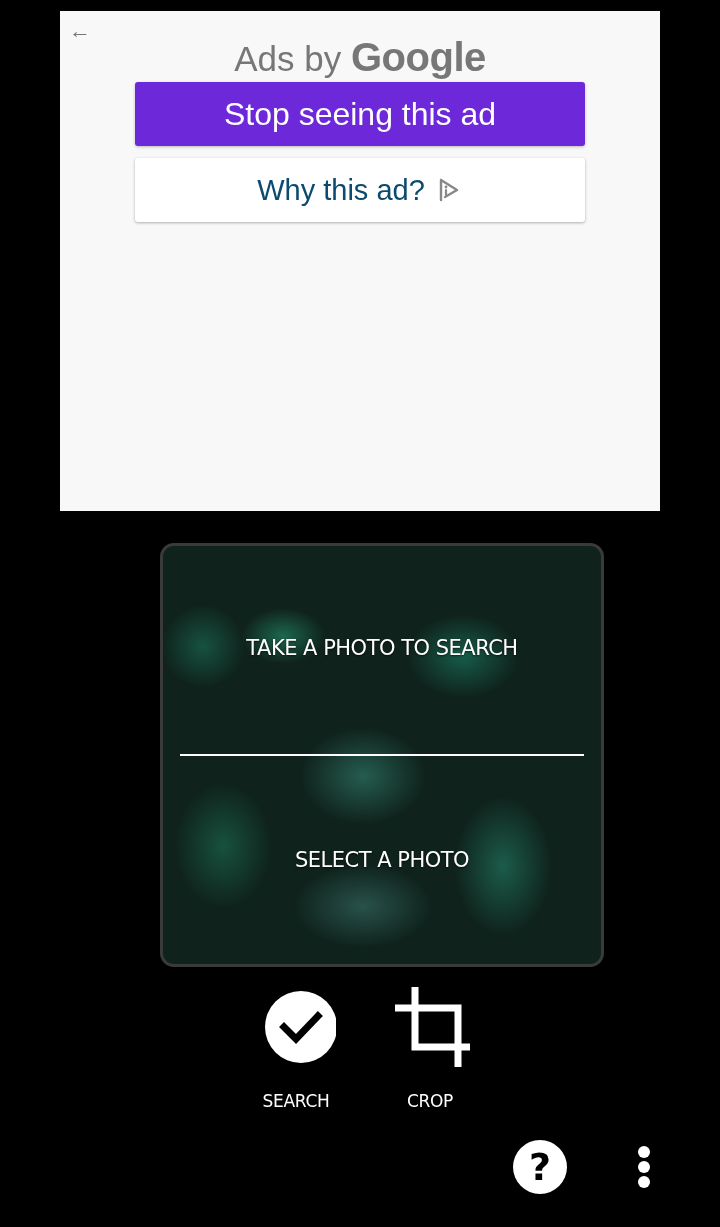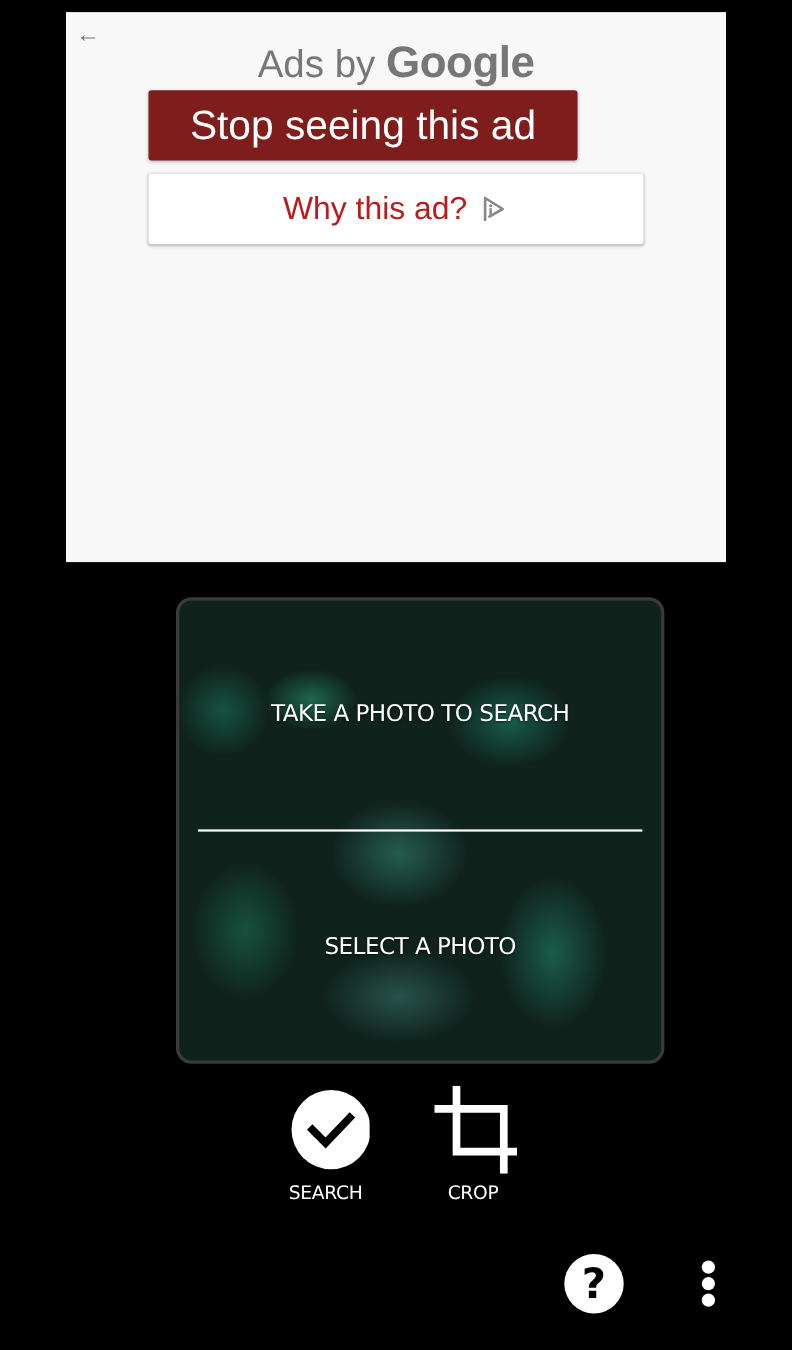--- a/index.html
+++ b/index.html
@@ -13,28 +13,28 @@
     .ad-back {
       position: absolute; left: 8px; top: 8px; width: 24px; height: 24px;
       color: #777; font-size: 22px; line-height: 24px; text-align: center; cursor: pointer;
     }
     .ad-title {
       position: absolute; left: 0; right: 0; top: 12px; text-align: center;
       color: #777; font-size: 35px; line-height: 44px; margin-top: 12px;
     }
     .ad-title .brand { font-size: 40px; font-weight: bold; letter-spacing: -0.5px; }
     .btn-stop {
-      position: absolute; left: 75px; top: 71px; width: 390px; height: 64px;
-      background: #7f1d1d; color: #fff; border-radius: 3px; border: none;
-      font-family: "Liberation Sans", sans-serif; font-size: 37px;
+      position: absolute; left: 75px; top: 71px; width: 450px; height: 64px;
+      background: #6d28d9; color: #fff; border-radius: 3px; border: none;
+      font-family: "Liberation Sans", sans-serif; font-size: 32px;
       box-shadow: 0 1px 3px rgba(0,0,0,0.25); cursor: pointer;
     }
     .btn-why {
       position: absolute; left: 75px; top: 147px; width: 450px; height: 64px;
-      background: #fff; color: #b91c1c; border-radius: 3px; border: none;
+      background: #fff; color: #0c4a6e; border-radius: 3px; border: none;
       font-family: "Liberation Sans", sans-serif; font-size: 29px;
       box-shadow: 0 1px 3px rgba(0,0,0,0.3); cursor: pointer;
       display: flex; align-items: center; justify-content: center; gap: 10px;
     }
     .adchoices-icon { display: inline-block; width: 28px; height: 28px; }
 
     .photo-card {
       position: absolute; left: 160px; top: 543px; width: 444px; height: 424px;
       border: 3px solid #3a3a3a; border-radius: 14px; overflow: hidden;
       background:
@@ -58,21 +58,21 @@
       position: absolute; left: 17px; right: 17px; top: 208px; height: 2px; background: #fff;
     }
 
     .tool {
       position: absolute; top: 987px; width: 90px; text-align: center; cursor: pointer;
     }
     .tool.search { left: 251px; }
     .tool.crop { left: 385px; }
     .tool-icon { width: 80px; height: 80px; margin: 0 auto; display: block; }
     .tool-label {
-      display: block; margin-top: 8px; color: #fff;
+      display: block; margin-top: 24px; color: #fff;
       font-family: "DejaVu Sans", sans-serif; font-size: 17px; letter-spacing: -0.3px;
     }
 
     .help-button {
       position: absolute; left: 513px; top: 1140px; width: 54px; height: 54px;
       border-radius: 50%; background: #fff; cursor: pointer;
       display: flex; align-items: center; justify-content: center;
       color: #000; font-weight: bold; font-size: 38px; font-family: "DejaVu Sans", sans-serif;
     }
     .more-button {

